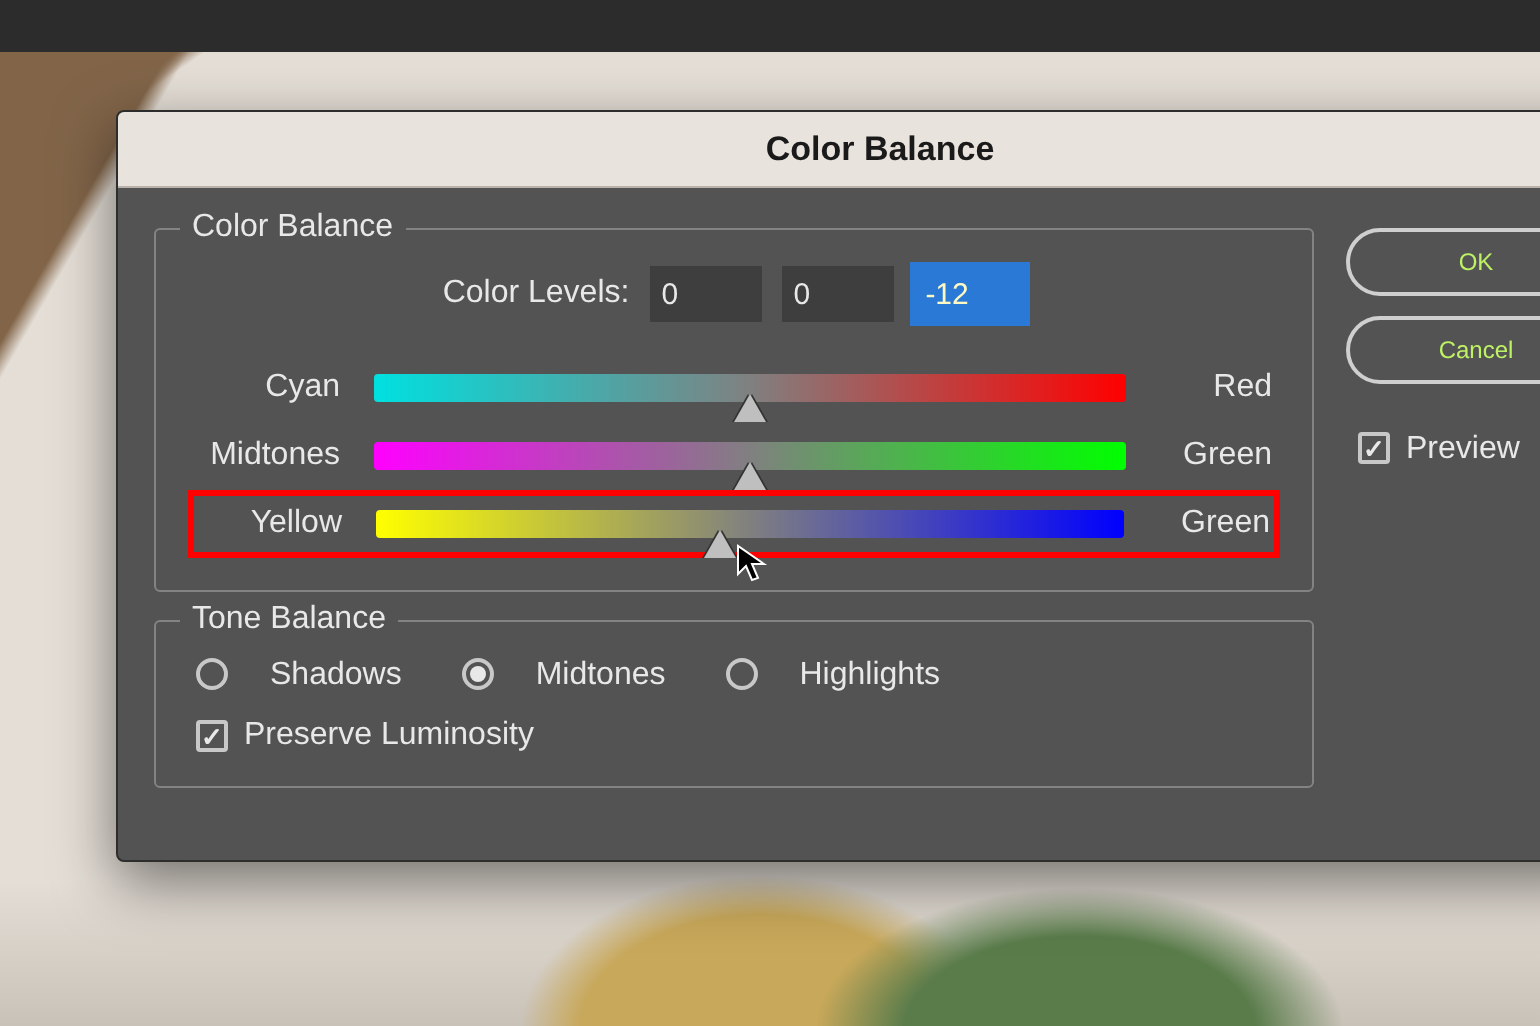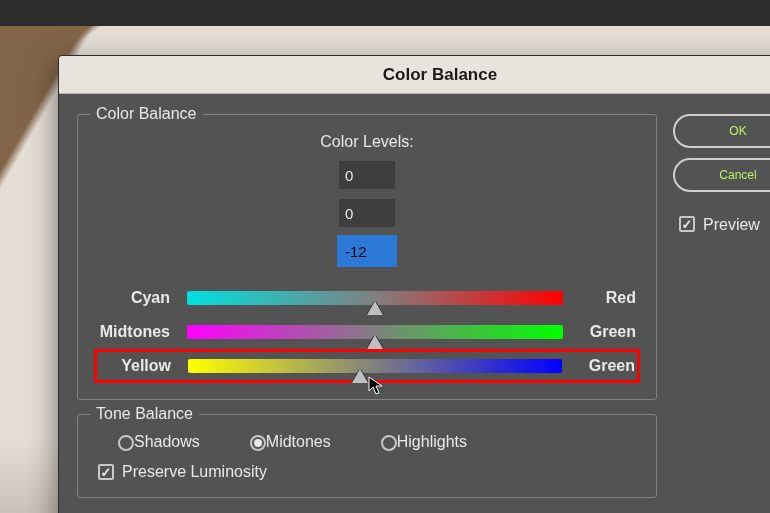--- a/index.html
+++ b/index.html
@@ -72,46 +72,44 @@
     background: #535353;
     padding: 0 6px;
     font-size: 16px;
   }
   .levels-row {
     display: flex;
     align-items: center;
     gap: 10px;
     justify-content: center;
     margin-bottom: 16px;
-    flex-direction: column;
   }
   .levels-label { font-size: 16px; }
   .num-input {
     width: 56px;
     height: 28px;
     background: #3e3e3e;
     border: none;
     color: #e8e8e8;
     font-size: 15px;
     padding: 0 6px;
     text-align: left;
   }
   .num-input.active {
     outline: 2px solid #2a79d6;
     background: #2a79d6;
-    color: #000000;
+    color: #fef9c3;
   }
   .slider-row {
     display: grid;
     grid-template-columns: 72px 1fr 56px;
     align-items: center;
     gap: 17px;
     height: 34px;
     padding: 2px 4px;
-    font-weight: bold;
   }
   .slider-row .lbl-left { text-align: right; }
   .slider-row .lbl-right { text-align: right; }
   .track {
     position: relative;
     height: 14px;
     border-radius: 2px;
   }
   .track.cyan-red { background: linear-gradient(90deg,#00e0e0,#808080,#ff0000); }
   .track.magenta-green { background: linear-gradient(90deg,#ff00ff,#808080,#00ff00); }
@@ -139,24 +137,23 @@
   }
   .tone-row {
     display: flex;
     gap: 30px;
     align-items: center;
     margin-bottom: 12px;
     padding-left: 4px;
   }
   .radio {
     display: flex;
-    align-items: flex-end;
-    gap: 0;
+    align-items: flex-start;
+    gap: 21px;
     cursor: pointer;
-    margin-left: 20px;
   }
   .radio .circ {
     width: 16px; height: 16px;
     border: 2px solid #c8c8c8;
     border-radius: 50%;
     display: inline-flex;
     align-items: center; justify-content: center;
   }
   .radio.selected .circ::after {
     content: "";

